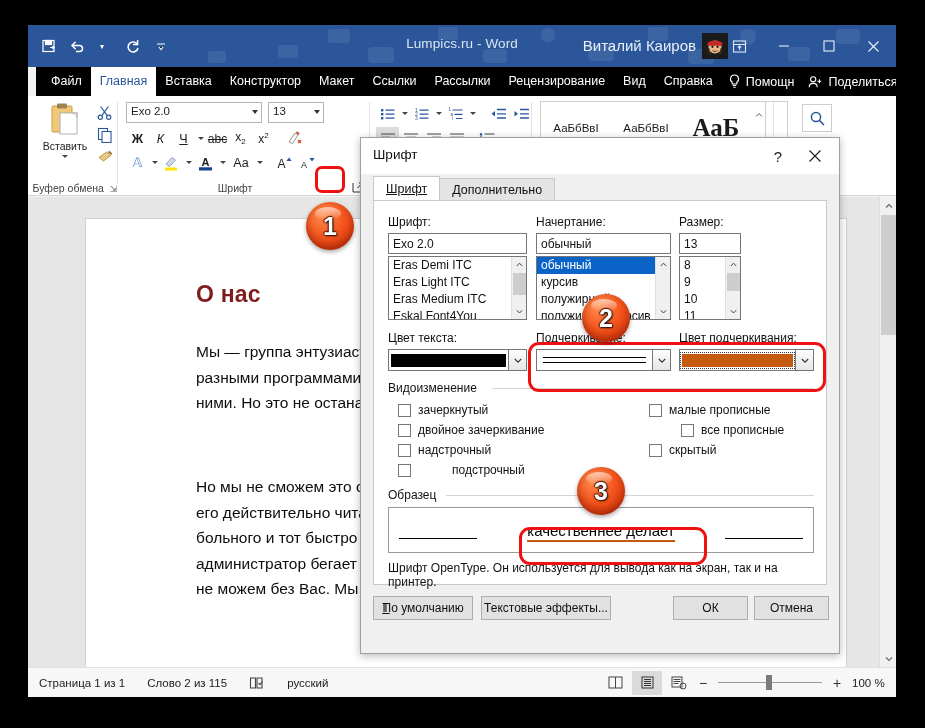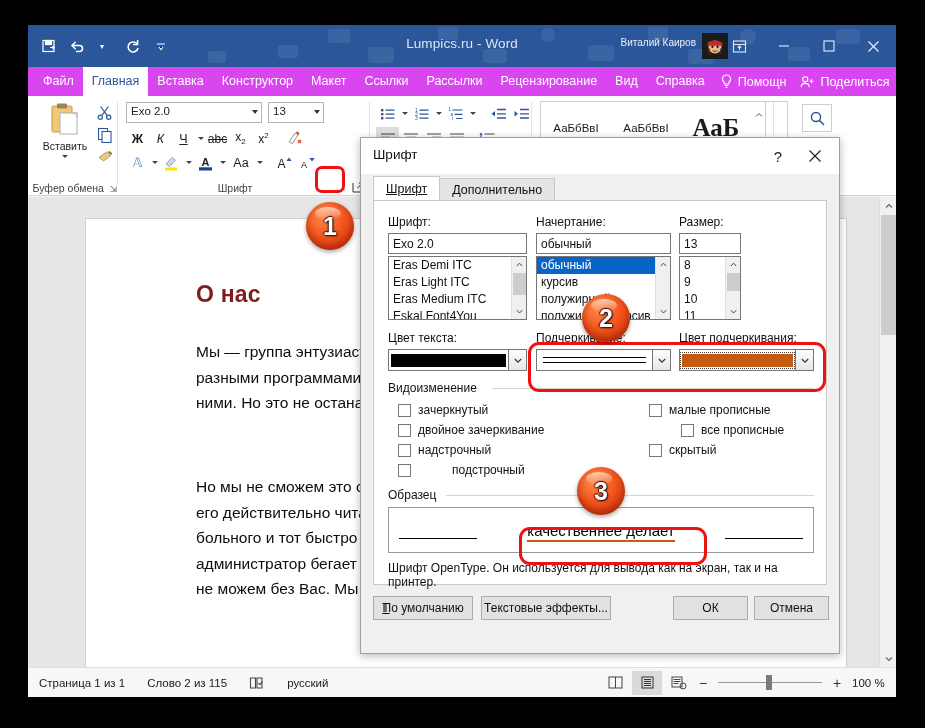--- a/index.html
+++ b/index.html
@@ -45,21 +45,21 @@
     color: #fff;
   }
   .qat-btn svg { display: block; }
   .tb-title {
     position: absolute; left: 0; top: 11px; width: 868px;
     text-align: center; color: #dbe4f3; font-size: 13.5px;
     letter-spacing: .1px;
   }
   .tb-user {
     position: absolute; right: 200px; top: 12px;
-    color: #eaeff8; font-size: 10px; white-space: nowrap;
+    color: #eaeff8; font-size: 15px; white-space: nowrap;
   }
   .tb-avatar {
     position: absolute; right: 168px; top: 8px;
     width: 26px; height: 26px; background: #1a1a1a;
     display: flex; align-items: center; justify-content: center;
     overflow: hidden;
   }
   .tb-winbtns {
     position: absolute; right: 0; top: 0; height: 42px;
     display: flex; align-items: center;
@@ -69,23 +69,23 @@
     display: flex; align-items: center; justify-content: center;
     color: #e8eef8;
   }
   .ribbonbtn {
     width: 44px; height: 42px;
     display: flex; align-items: center; justify-content: center;
     color: #cfdaec;
   }
   
   .tabstrip {
-    position: absolute; left: 0; top: 42px;
+    position: absolute; left: 8px; top: 42px;
     width: 876px; height: 29px;
-    background: #d946ef;
+    background: #000000;
   }
   .tabs {
     position: absolute; left: 6px; top: 0; height: 29px;
     display: flex; align-items: stretch;
   }
   .tab {
     padding: 0 9px; height: 29px; line-height: 29px;
     color: #ffffff; font-size: 12.5px; white-space: nowrap;
   }
   .tab.active {

